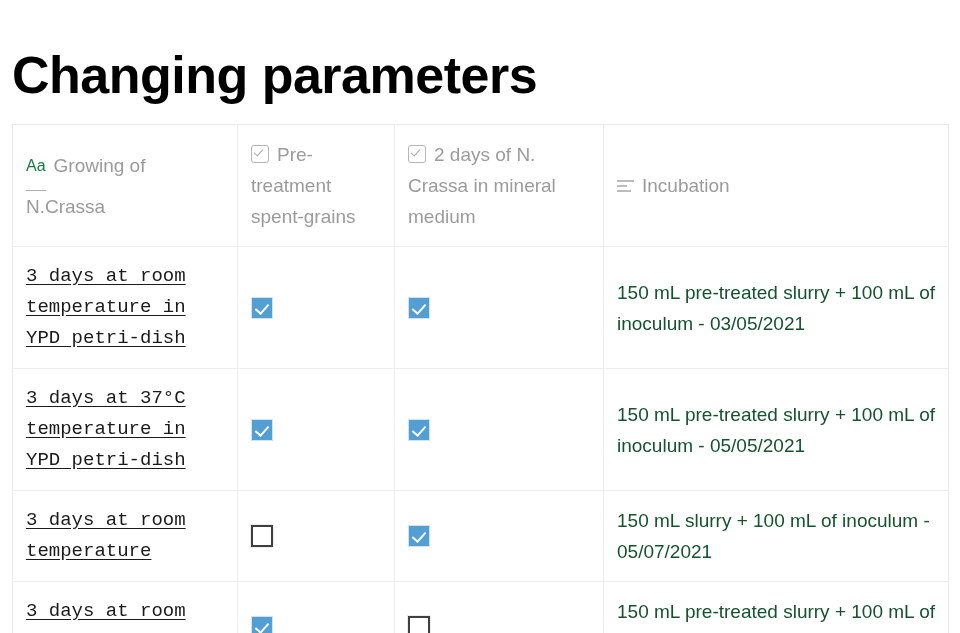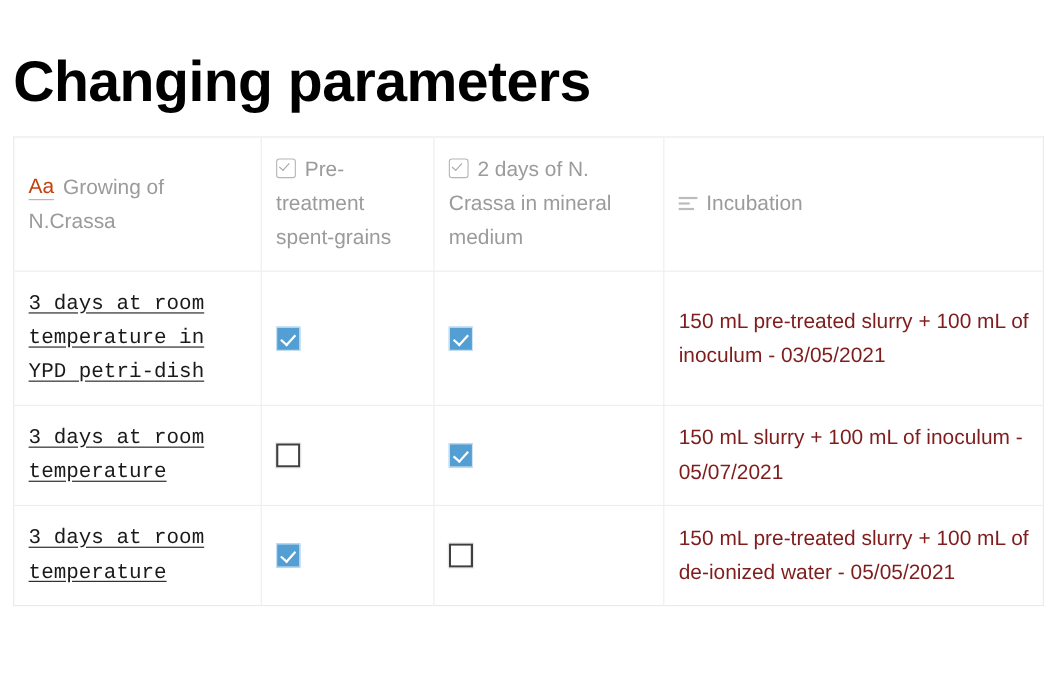--- a/index.html
+++ b/index.html
@@ -72,25 +72,25 @@
     line-height: 31px;
     color: #9b9b9b;
   }
   .head-icon {
     display: inline-block;
     vertical-align: -3px;
     margin-right: 8px;
   }
   
   .icon-aa {
-    font-size: 19px;
+    font-size: 16px;
     line-height: 14px;
-    color: #c2410c;
+    color: #15803d;
     border-bottom: 1.5px solid #b0b0b0;
-    padding-bottom: 4px;
+    padding-bottom: 17px;
     font-weight: normal;
     vertical-align: 1px;
   }
   
   .icon-checkbox-outline {
     width: 16px;
     height: 16px;
     border: 1.5px solid #b5b5b5;
     border-radius: 3px;
     position: relative;
@@ -169,21 +169,21 @@
     background: #ffffff;
     border: 2px solid #3f3f3f;
     outline: 1px solid #ececec;
   }
   td.text-cell {
     padding: 14px 16px 14px 13px;
   }
   .cell-text {
     font-size: 19px;
     line-height: 31px;
-    color: #7f1d1d;
+    color: #14532d;
   }
 </style>
 </head>
 <body>
 
 <div class="page">
 
   <h1 class="page-title">Changing parameters</h1>
 
   <div class="table-wrap">
@@ -228,20 +228,34 @@
             <span class="checkbox checked"></span>
           </td>
           <td class="check-cell">
             <span class="checkbox checked"></span>
           </td>
           <td class="text-cell">
             <span class="cell-text">150 mL pre-treated slurry + 100 mL of inoculum - 03/05/2021</span>
           </td>
         </tr>
 
+        <tr>
+          <td class="title-cell">
+            <span class="row-title">3 days at 37°C temperature in YPD petri-dish</span>
+          </td>
+          <td class="check-cell">
+            <span class="checkbox checked"></span>
+          </td>
+          <td class="check-cell">
+            <span class="checkbox checked"></span>
+          </td>
+          <td class="text-cell">
+            <span class="cell-text">150 mL pre-treated slurry + 100 mL of inoculum - 05/05/2021</span>
+          </td>
+        </tr>
 
         <tr>
           <td class="title-cell">
             <span class="row-title">3 days at room temperature</span>
           </td>
           <td class="check-cell">
             <span class="checkbox unchecked"></span>
           </td>
           <td class="check-cell">
             <span class="checkbox checked"></span>

